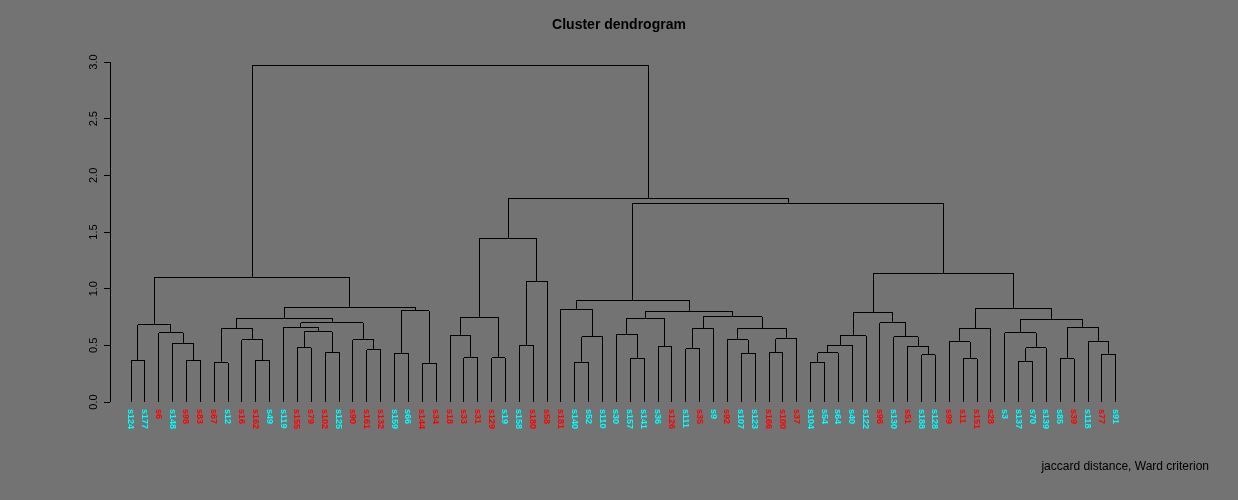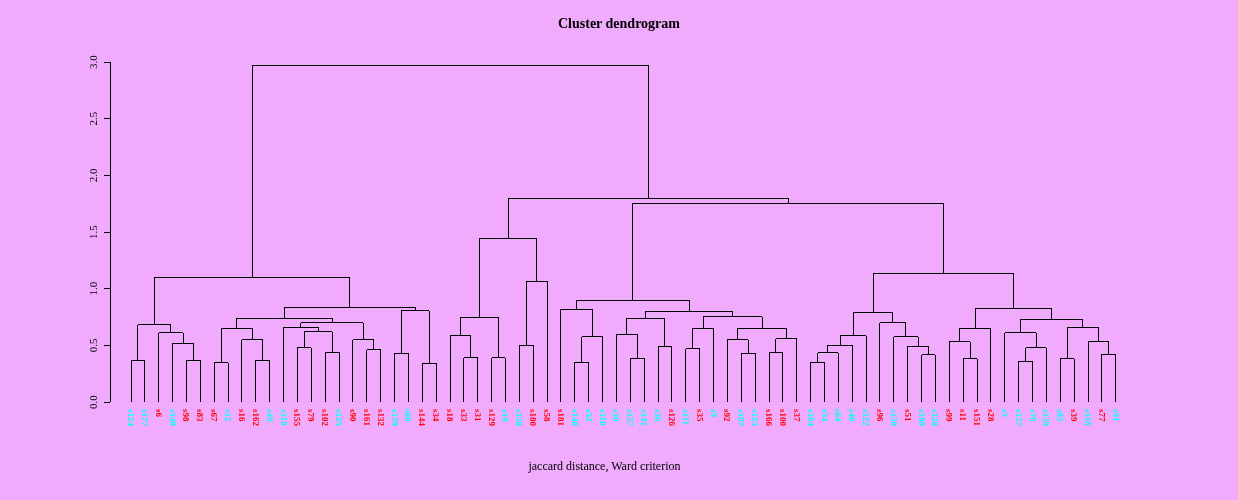--- a/index.html
+++ b/index.html
@@ -1,20 +1,20 @@
 <!DOCTYPE html>
 <html><head>
 <meta charset="utf-8">
 <style>
   html,body{margin:0;padding:0;background:#ffffff;}
-  #chart-root{position:relative;width:1238px;height:500px;background:#f0abfc;
-    font-family:Liberation Serif, serif;overflow:hidden;}
+  #chart-root{position:relative;width:1238px;height:500px;background:#737373;
+    font-family:Liberation Sans, sans-serif;overflow:hidden;}
   #plot-title{position:absolute;top:16px;left:0;width:1238px;text-align:center;
     font-size:14px;font-weight:bold;color:#000;}
-  #plot-xlabel{position:absolute;top:459px;left:0;width:1209px;text-align:center;
+  #plot-xlabel{position:absolute;top:459px;left:0;width:1209px;text-align:right;
     font-size:12px;color:#000;}
   svg{position:absolute;top:0;left:0;}
 </style>
 </head>
 <body>
 
 <div id="chart-root">
   <div id="plot-title">Cluster dendrogram</div>
   <svg id="dendro" width="1238" height="500" viewBox="0 0 1238 500" xmlns="http://www.w3.org/2000/svg">
       <path d="M252.15 65.41L648.09 65.41M252.15 65.41L252.15 277.34M154.41 277.34L349.89 277.34M154.41 277.34L154.41 324.94M137.94 324.94L170.88 324.94M137.94 324.94L137.94 360.07M131.00 360.07L144.87 360.07M131.00 360.07L131.00 402.00M144.87 360.07L144.87 402.00M170.88 324.94L170.88 332.87M158.74 332.87L183.01 332.87M158.74 332.87L158.74 402.00M183.01 332.87L183.01 343.07M172.61 343.07L193.41 343.07M172.61 343.07L172.61 402.00M193.41 343.07L193.41 360.07M186.48 360.07L200.35 360.07M186.48 360.07L186.48 402.00M200.35 360.07L200.35 402.00M349.89 277.34L349.89 307.37M284.44 307.37L415.33 307.37M284.44 307.37L284.44 318.14M236.76 318.14L332.12 318.14M236.76 318.14L236.76 328.34M221.15 328.34L252.36 328.34M221.15 328.34L221.15 362.90M214.22 362.90L228.09 362.90M214.22 362.90L214.22 402.00M228.09 362.90L228.09 402.00M252.36 328.34L252.36 339.67M241.96 339.67L262.76 339.67M241.96 339.67L241.96 402.00M262.76 339.67L262.76 360.07M255.83 360.07L269.70 360.07M255.83 360.07L255.83 402.00M269.70 360.07L269.70 402.00M332.12 318.14L332.12 322.67M300.91 322.67L363.32 322.67M300.91 322.67L300.91 327.20M283.57 327.20L318.25 327.20M283.57 327.20L283.57 402.00M318.25 327.20L318.25 331.74M304.38 331.74L332.11 331.74M304.38 331.74L304.38 347.60M297.44 347.60L311.31 347.60M297.44 347.60L297.44 402.00M311.31 347.60L311.31 402.00M332.11 331.74L332.11 352.13M325.18 352.13L339.05 352.13M325.18 352.13L325.18 402.00M339.05 352.13L339.05 402.00M363.32 322.67L363.32 339.67M352.92 339.67L373.72 339.67M352.92 339.67L352.92 402.00M373.72 339.67L373.72 349.87M366.79 349.87L380.66 349.87M366.79 349.87L366.79 402.00M380.66 349.87L380.66 402.00M415.33 307.37L415.33 310.77M401.46 310.77L429.20 310.77M401.46 310.77L401.46 353.27M394.53 353.27L408.40 353.27M394.53 353.27L394.53 402.00M408.40 353.27L408.40 402.00M429.20 310.77L429.20 363.47M422.27 363.47L436.14 363.47M422.27 363.47L422.27 402.00M436.14 363.47L436.14 402.00M648.09 65.41L648.09 198.01M508.09 198.01L788.09 198.01M508.09 198.01L508.09 238.01M479.48 238.01L536.70 238.01M479.48 238.01L479.48 317.34M460.41 317.34L498.55 317.34M460.41 317.34L460.41 335.14M450.01 335.14L470.81 335.14M450.01 335.14L450.01 402.00M470.81 335.14L470.81 357.80M463.88 357.80L477.75 357.80M463.88 357.80L463.88 402.00M477.75 357.80L477.75 402.00M498.55 317.34L498.55 357.80M491.62 357.80L505.49 357.80M491.62 357.80L491.62 402.00M505.49 357.80L505.49 402.00M536.70 238.01L536.70 281.30M526.29 281.30L547.10 281.30M526.29 281.30L526.29 345.33M519.36 345.33L533.23 345.33M519.36 345.33L519.36 402.00M533.23 345.33L533.23 402.00M547.10 281.30L547.10 402.00M788.09 198.01L788.09 203.11M632.92 203.11L943.26 203.11M632.92 203.11L632.92 300.00M576.57 300.00L689.27 300.00M576.57 300.00L576.57 309.07M560.97 309.07L592.18 309.07M560.97 309.07L560.97 402.00M592.18 309.07L592.18 336.84M581.77 336.84L602.58 336.84M581.77 336.84L581.77 362.33M574.84 362.33L588.71 362.33M574.84 362.33L574.84 402.00M588.71 362.33L588.71 402.00M602.58 336.84L602.58 402.00M689.27 300.00L689.27 311.34M645.92 311.34L732.61 311.34M645.92 311.34L645.92 318.14M626.85 318.14L664.99 318.14M626.85 318.14L626.85 334.00M616.45 334.00L637.25 334.00M616.45 334.00L616.45 402.00M637.25 334.00L637.25 358.37M630.32 358.37L644.19 358.37M630.32 358.37L630.32 402.00M644.19 358.37L644.19 402.00M664.99 318.14L664.99 346.47M658.06 346.47L671.93 346.47M658.06 346.47L658.06 402.00M671.93 346.47L671.93 402.00M732.61 311.34L732.61 316.66M703.14 316.66L762.09 316.66M703.14 316.66L703.14 328.34M692.73 328.34L713.54 328.34M692.73 328.34L692.73 348.73M685.80 348.73L699.67 348.73M685.80 348.73L685.80 402.00M699.67 348.73L699.67 402.00M713.54 328.34L713.54 402.00M762.09 316.66L762.09 328.34M737.81 328.34L786.36 328.34M737.81 328.34L737.81 339.67M727.41 339.67L748.21 339.67M727.41 339.67L727.41 402.00M748.21 339.67L748.21 353.27M741.28 353.27L755.15 353.27M741.28 353.27L741.28 402.00M755.15 353.27L755.15 402.00M786.36 328.34L786.36 338.54M775.95 338.54L796.76 338.54M775.95 338.54L775.95 352.13M769.02 352.13L782.89 352.13M769.02 352.13L769.02 402.00M782.89 352.13L782.89 402.00M796.76 338.54L796.76 402.00M943.26 203.11L943.26 273.37M873.04 273.37L1013.48 273.37M873.04 273.37L873.04 312.70M853.11 312.70L892.98 312.70M853.11 312.70L853.11 335.70M840.10 335.70L866.11 335.70M840.10 335.70L840.10 345.33M827.97 345.33L852.24 345.33M827.97 345.33L827.97 352.70M817.57 352.70L838.37 352.70M817.57 352.70L817.57 362.33M810.63 362.33L824.50 362.33M810.63 362.33L810.63 402.00M824.50 362.33L824.50 402.00M838.37 352.70L838.37 402.00M852.24 345.33L852.24 402.00M866.11 335.70L866.11 402.00M892.98 312.70L892.98 322.67M879.98 322.67L905.99 322.67M879.98 322.67L879.98 402.00M905.99 322.67L905.99 336.61M893.85 336.61L918.12 336.61M893.85 336.61L893.85 402.00M918.12 336.61L918.12 346.47M907.72 346.47L928.52 346.47M907.72 346.47L907.72 402.00M928.52 346.47L928.52 354.97M921.59 354.97L935.46 354.97M921.59 354.97L921.59 402.00M935.46 354.97L935.46 402.00M1013.48 273.37L1013.48 308.28M975.34 308.28L1051.62 308.28M975.34 308.28L975.34 328.34M959.73 328.34L990.94 328.34M959.73 328.34L959.73 341.94M949.33 341.94L970.13 341.94M949.33 341.94L949.33 402.00M970.13 341.94L970.13 358.93M963.20 358.93L977.07 358.93M963.20 358.93L963.20 402.00M977.07 358.93L977.07 402.00M990.94 328.34L990.94 402.00M1051.62 308.28L1051.62 319.27M1020.41 319.27L1082.83 319.27M1020.41 319.27L1020.41 332.87M1004.81 332.87L1036.02 332.87M1004.81 332.87L1004.81 402.00M1036.02 332.87L1036.02 347.60M1025.62 347.60L1046.42 347.60M1025.62 347.60L1025.62 361.20M1018.68 361.20L1032.55 361.20M1018.68 361.20L1018.68 402.00M1032.55 361.20L1032.55 402.00M1046.42 347.60L1046.42 402.00M1082.83 319.27L1082.83 327.20M1067.22 327.20L1098.43 327.20M1067.22 327.20L1067.22 358.93M1060.29 358.93L1074.16 358.93M1060.29 358.93L1060.29 402.00M1074.16 358.93L1074.16 402.00M1098.43 327.20L1098.43 341.94M1088.03 341.94L1108.84 341.94M1088.03 341.94L1088.03 402.00M1108.84 341.94L1108.84 354.40M1101.90 354.40L1115.77 354.40M1101.90 354.40L1101.90 402.00M1115.77 354.40L1115.77 402.00M110 402L110 62.00999999999999M104 402.00L110 402.00M104 345.33L110 345.33M104 288.67L110 288.67M104 232.00L110 232.00M104 175.34L110 175.34M104 118.68L110 118.68M104 62.01L110 62.01" fill="none" stroke="#000000" stroke-width="1" shape-rendering="crispEdges"></path>

